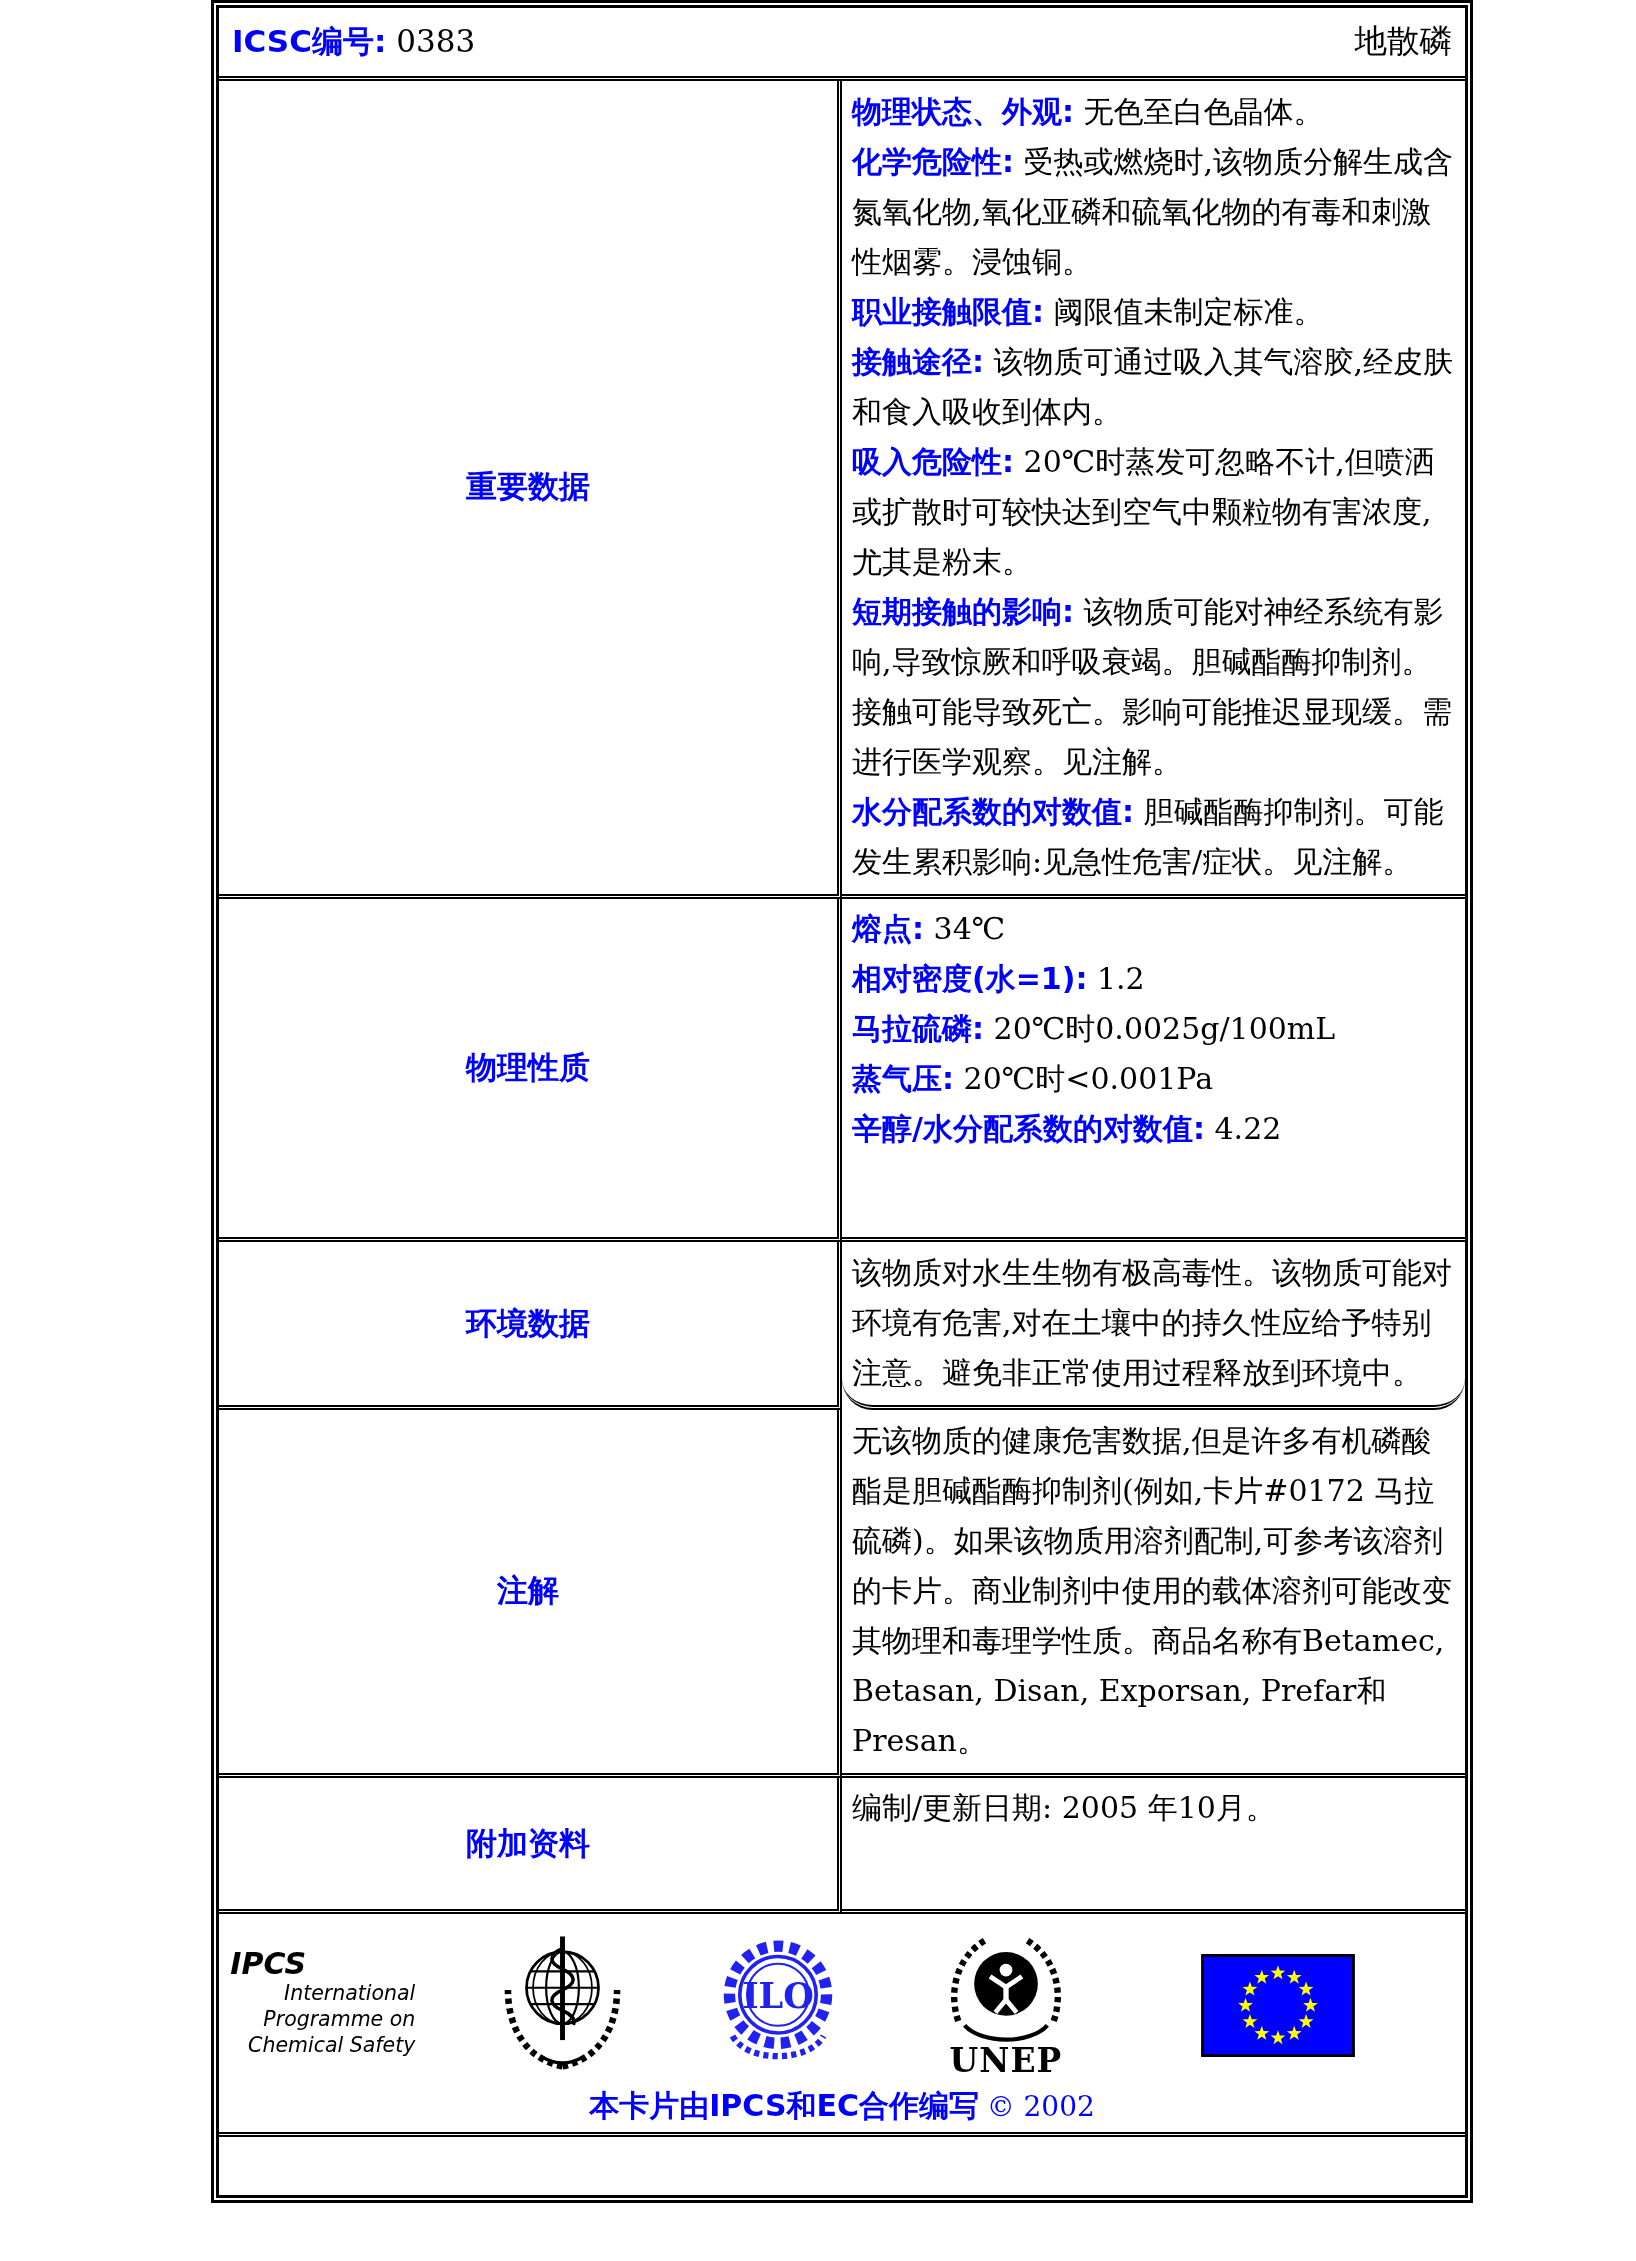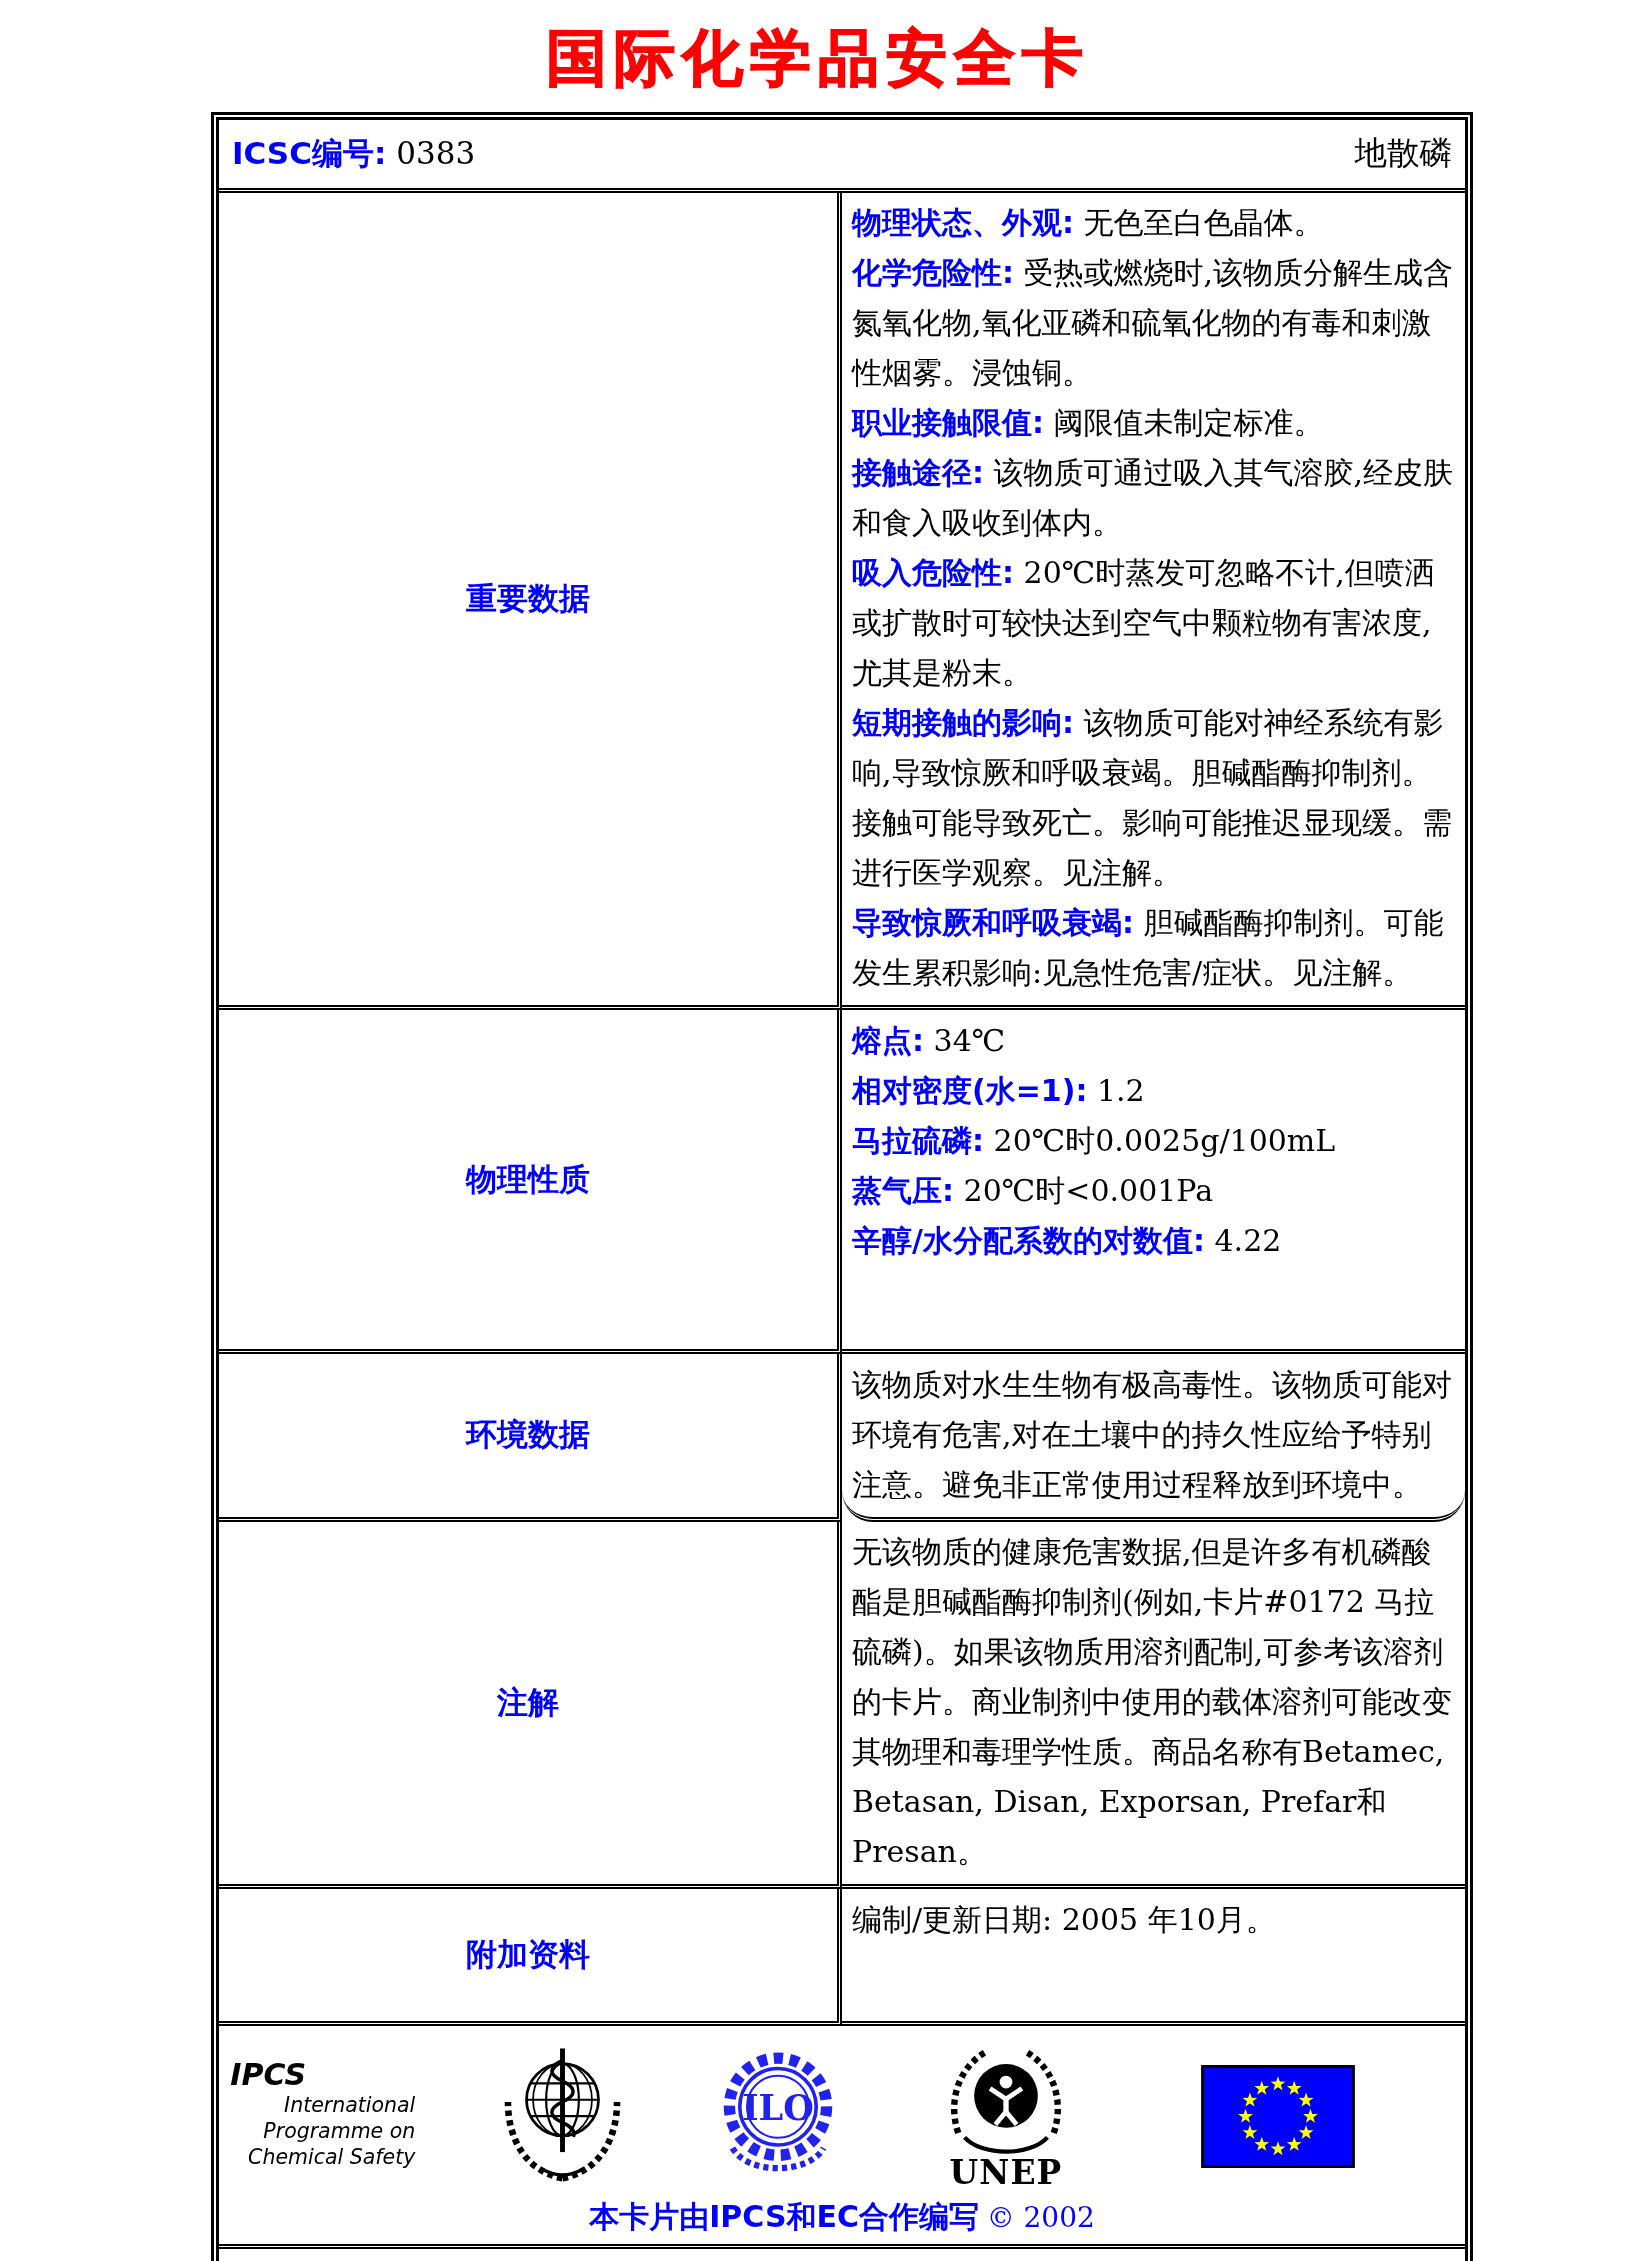--- a/index.html
+++ b/index.html
@@ -89,21 +89,20 @@
   }
 
   
   .legal-cell { height: 58px; vertical-align: middle !important; padding: 0 10px !important; }
 </style>
 </head>
 <body>
 
 <div class="page">
 
-  <h1 class="title">国际化学品安全卡</h1>
 
   <table class="card">
     <tbody id="card-body">
 
       <tr class="header-row">
         <td colspan="2" class="header-cell">
           <div class="header-flex">
             <div class="header-left">
               <span class="blue">ICSC编号:</span><span class="num">0383</span>
             </div>
@@ -114,21 +113,21 @@
 
       <tr class="section-row sec-0">
           <td class="label-cell"><span class="blue label-text">重要数据</span></td>
           <td class="content-cell">
             <p class="para"><span class="blue">物理状态、外观:</span> <span>无色至白色晶体。</span></p>
             <p class="para"><span class="blue">化学危险性:</span> <span>受热或燃烧时,该物质分解生成含氮氧化物,氧化亚磷和硫氧化物的有毒和刺激性烟雾。浸蚀铜。</span></p>
             <p class="para"><span class="blue">职业接触限值:</span> <span>阈限值未制定标准。</span></p>
             <p class="para"><span class="blue">接触途径:</span> <span>该物质可通过吸入其气溶胶,经皮肤和食入吸收到体内。</span></p>
             <p class="para"><span class="blue">吸入危险性:</span> <span>20℃时蒸发可忽略不计,但喷洒或扩散时可较快达到空气中颗粒物有害浓度,尤其是粉末。</span></p>
             <p class="para"><span class="blue">短期接触的影响:</span> <span>该物质可能对神经系统有影响,导致惊厥和呼吸衰竭。胆碱酯酶抑制剂。接触可能导致死亡。影响可能推迟显现缓。需进行医学观察。见注解。</span></p>
-            <p class="para"><span class="blue">导致惊厥和呼吸衰竭:</span> <span>胆碱酯酶抑制剂。可能发生累积影响:见急性危害/症状。见注解。</span></p>
+            <p class="para"><span class="blue">水分配系数的对数值:</span> <span>胆碱酯酶抑制剂。可能发生累积影响:见急性危害/症状。见注解。</span></p>
           </td>
         </tr>
         <tr class="section-row sec-1">
           <td class="label-cell"><span class="blue label-text">物理性质</span></td>
           <td class="content-cell">
             <p class="para"><span class="blue">熔点:</span> <span>34℃</span></p>
             <p class="para"><span class="blue">相对密度(水=1):</span> <span>1.2</span></p>
             <p class="para"><span class="blue">马拉硫磷:</span> <span>20℃时0.0025g/100mL</span></p>
             <p class="para"><span class="blue">蒸气压:</span> <span>20℃时&lt;0.001Pa</span></p>
             <p class="para"><span class="blue">辛醇/水分配系数的对数值:</span> <span>4.22</span></p>

